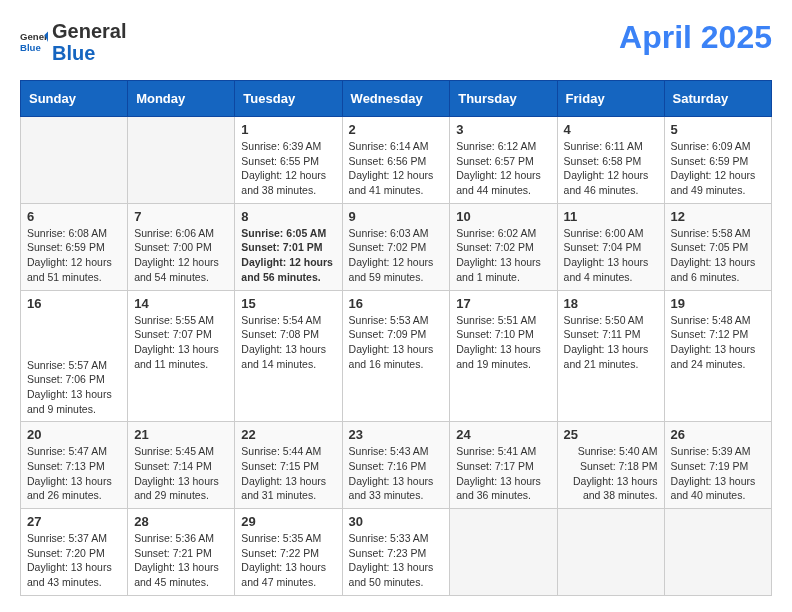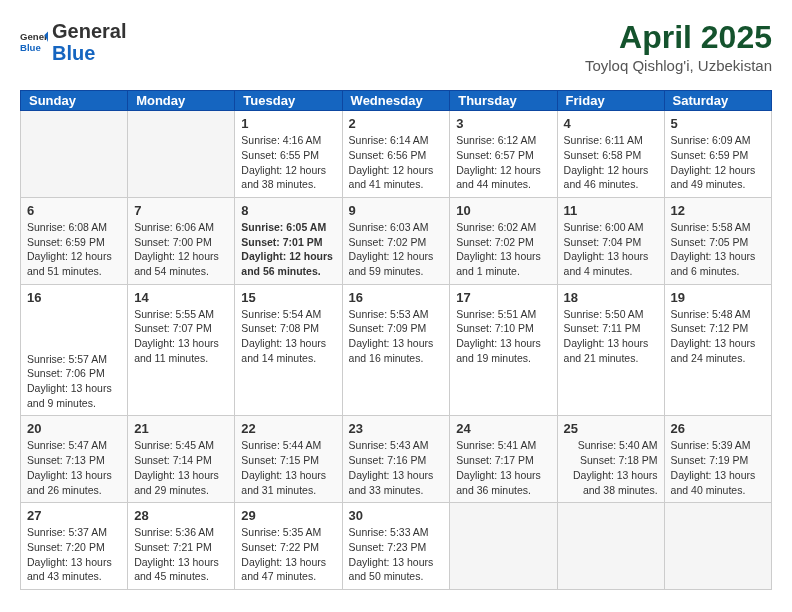--- a/index.html
+++ b/index.html
@@ -31,37 +31,37 @@
     .logo-icon {
       width: 28px;
       height: 28px;
     }
     .title-block {
       text-align: right;
     }
     .month-title {
       font-size: 32px;
       font-weight: bold;
-      color: #14532d;
+      color: #3b82f6;
       line-height: 1.1;
     }
     .location {
       font-size: 15px;
       color: #555;
       margin-top: 2px;
     }
     .calendar {
       width: 100%;
       border-collapse: collapse;
       font-size: 11px;
     }
     .calendar thead tr th {
       background-color: #1565c0;
       color: #fff;
-      padding: 2px 8px;
+      padding: 10px 8px;
       text-align: left;
       font-size: 13px;
       font-weight: bold;
       border: 1px solid #0d47a1;
     }
     .calendar tbody tr td {
       vertical-align: top;
       padding: 5px 6px;
       border: 1px solid #ccc;
       width: 108px;
@@ -99,21 +99,20 @@
     </svg>
     <div>
       <div class="logo-text">
         <span class="logo-general">General</span><br>
         <span class="logo-blue">Blue</span>
       </div>
     </div>
   </div>
   <div class="title-block">
     <div class="month-title">April 2025</div>
-    <div class="location">Toyloq Qishlog'i, Uzbekistan</div>
   </div>
 </div>
 
 <table class="calendar">
   <thead>
     <tr>
     <th>Sunday</th>
         <th>Monday</th>
         <th>Tuesday</th>
         <th>Wednesday</th>
@@ -121,21 +120,21 @@
         <th>Friday</th>
         <th>Saturday</th>
       </tr>
   </thead>
   <tbody>
   <tr>
         <td class="empty-cell"></td>
         <td class="empty-cell"></td>
         <td>
           <span class="day-number">1</span>
-          <div class="day-detail" style="white-space: pre-line;">Sunrise: 4:16 AM
+          <div class="day-detail" style="white-space: pre-line;">Sunrise: 6:39 AM
 Sunset: 6:55 PM
 Daylight: 12 hours and 38 minutes.</div>
         </td>
         <td>
           <span class="day-number">2</span>
           <div class="day-detail" style="white-space: pre-line;">Sunrise: 6:14 AM
 Sunset: 6:56 PM
 Daylight: 12 hours and 41 minutes.</div>
         </td>
         <td>

